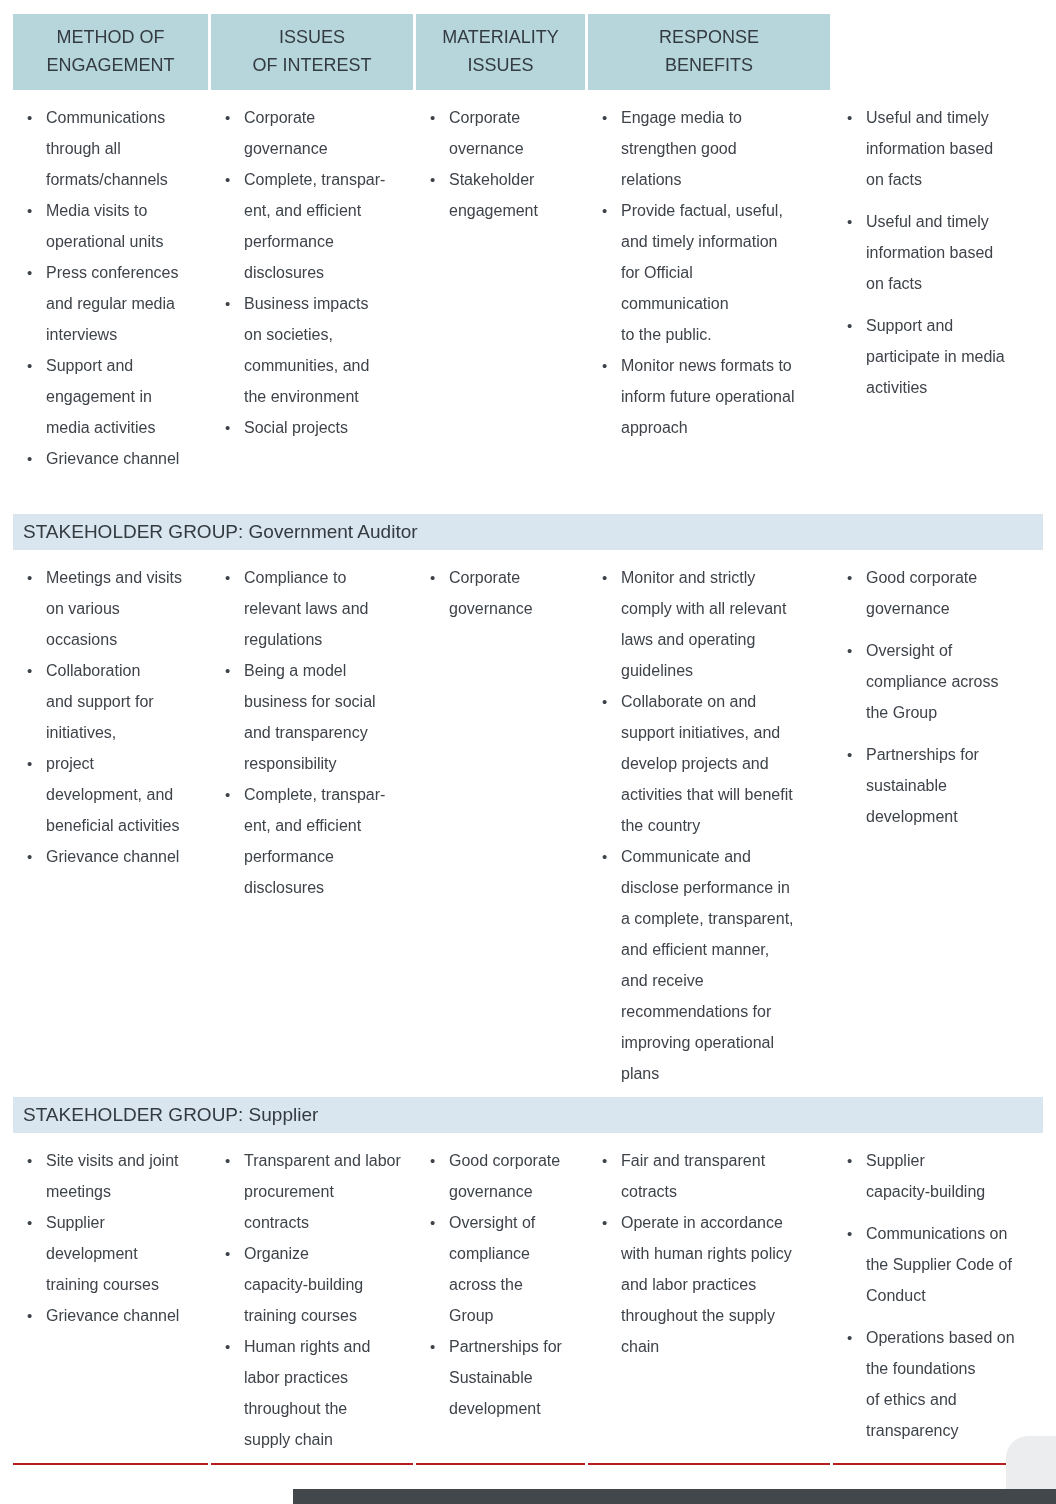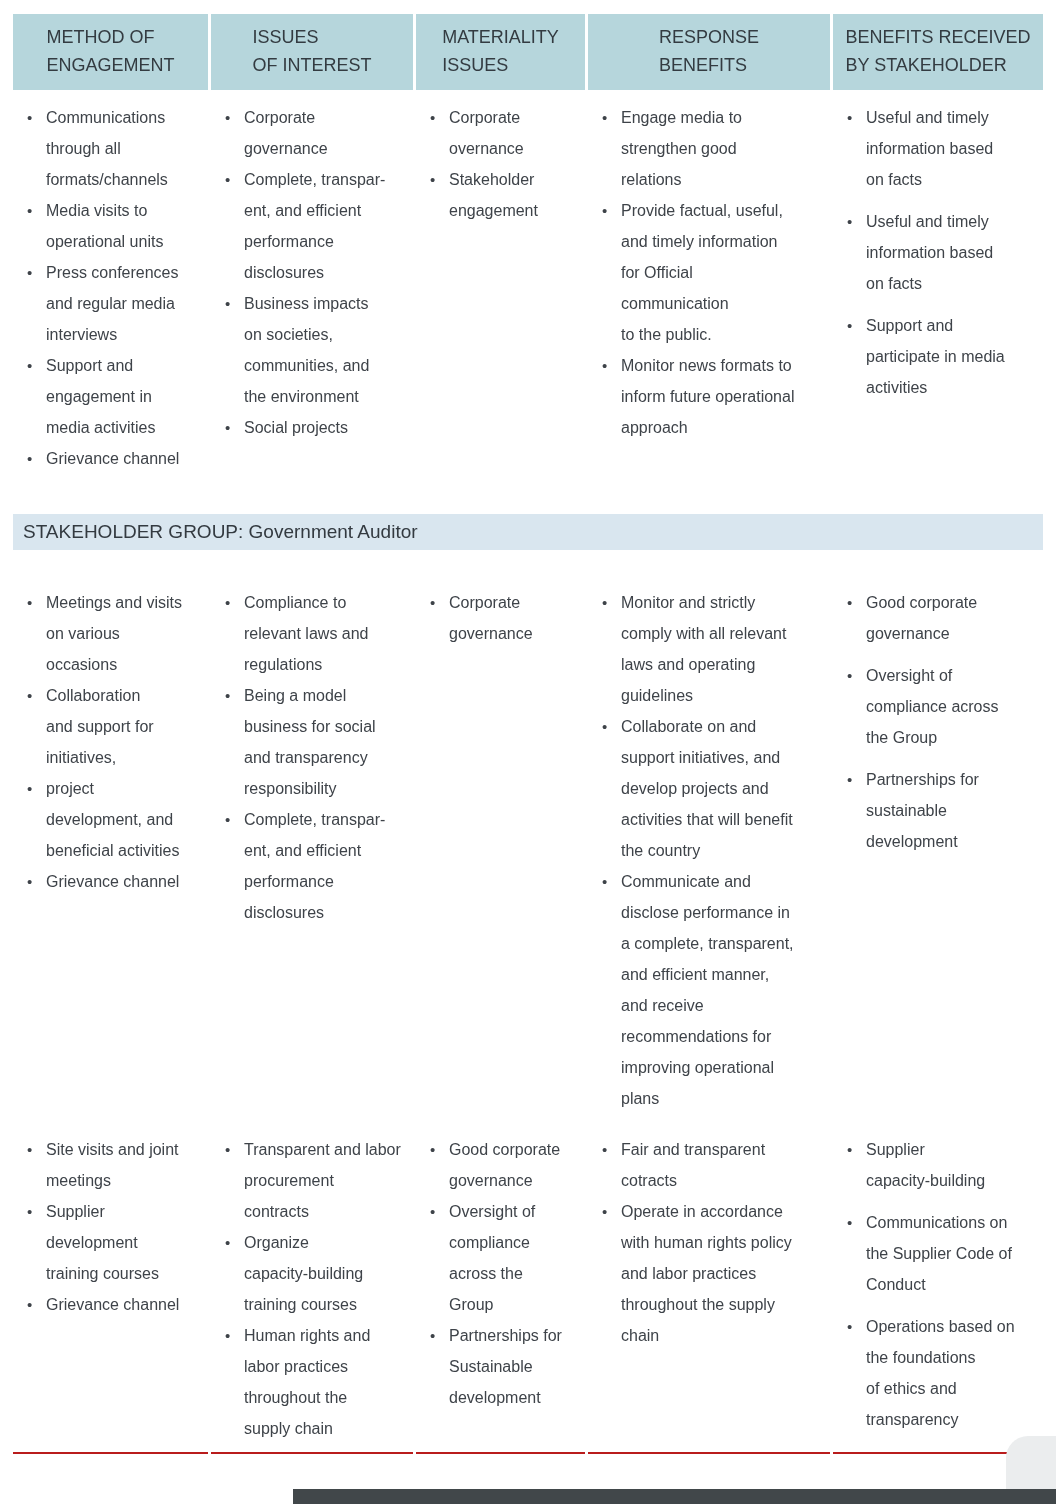--- a/index.html
+++ b/index.html
@@ -23,41 +23,42 @@
     display: grid;
     grid-template-columns: 195px 202px 169px 242px 210px;
     column-gap: 3px;
   }
   .header-row .hcell {
     background: #b6d6dc;
     height: 76px;
     display: flex;
     align-items: center;
     justify-content: center;
+    text-align: center;
     font-size: 18px;
     line-height: 1.55;
     color: #333b41;
     white-space: pre-line;
   }
   .section-bar {
     background: #d9e6ef;
     height: 36px;
     display: flex;
     align-items: center;
     padding-left: 10px;
     font-size: 19px;
     color: #333a40;
   }
   .section-bar.first { margin-top: 6px; }
   .cell {
     background: #ffffff;
     padding: 12px 4px 8px 0;
   }
   .body-media    { min-height: 424px; }
-  .body-gov      { min-height: 534px; margin-top: 25px; }
+  .body-gov      { min-height: 534px; }
   .body-supplier { min-height: 322px; }
   .section-body.last .cell {
     border-bottom: 2px solid #b91c1c;
   }
   ul.bullets { list-style: none; }
   ul.bullets li {
     position: relative;
     padding-left: 33px;
     white-space: pre-line;
     font-size: 16px;
@@ -99,22 +100,20 @@
 
     <div class="grid-row header-row">
       <div class="hcell">METHOD OF
 ENGAGEMENT</div>
       <div class="hcell">ISSUES
 OF INTEREST</div>
       <div class="hcell">MATERIALITY
 ISSUES</div>
       <div class="hcell">RESPONSE
 BENEFITS</div>
-      <div class="hcell">BENEFITS RECEIVED
-BY STAKEHOLDER</div>
     </div>
 
     <div class="grid-row section-body body-media">
       <div class="cell">
         <ul class="bullets">
             <li>Communications
 through all
 formats/channels</li>
             <li>Media visits to
 operational units</li>
@@ -245,20 +244,21 @@
             <li>Oversight of
 compliance across
 the Group</li>
             <li>Partnerships for
 sustainable
 development</li>
           </ul>
       </div>
     </div>
 
+    <div class="section-bar">STAKEHOLDER GROUP: Supplier</div>
     <div class="grid-row section-body body-supplier last">
       <div class="cell">
         <ul class="bullets">
             <li>Site visits and joint
 meetings</li>
             <li>Supplier
 development
 training courses</li>
             <li>Grievance channel</li>
           </ul>

